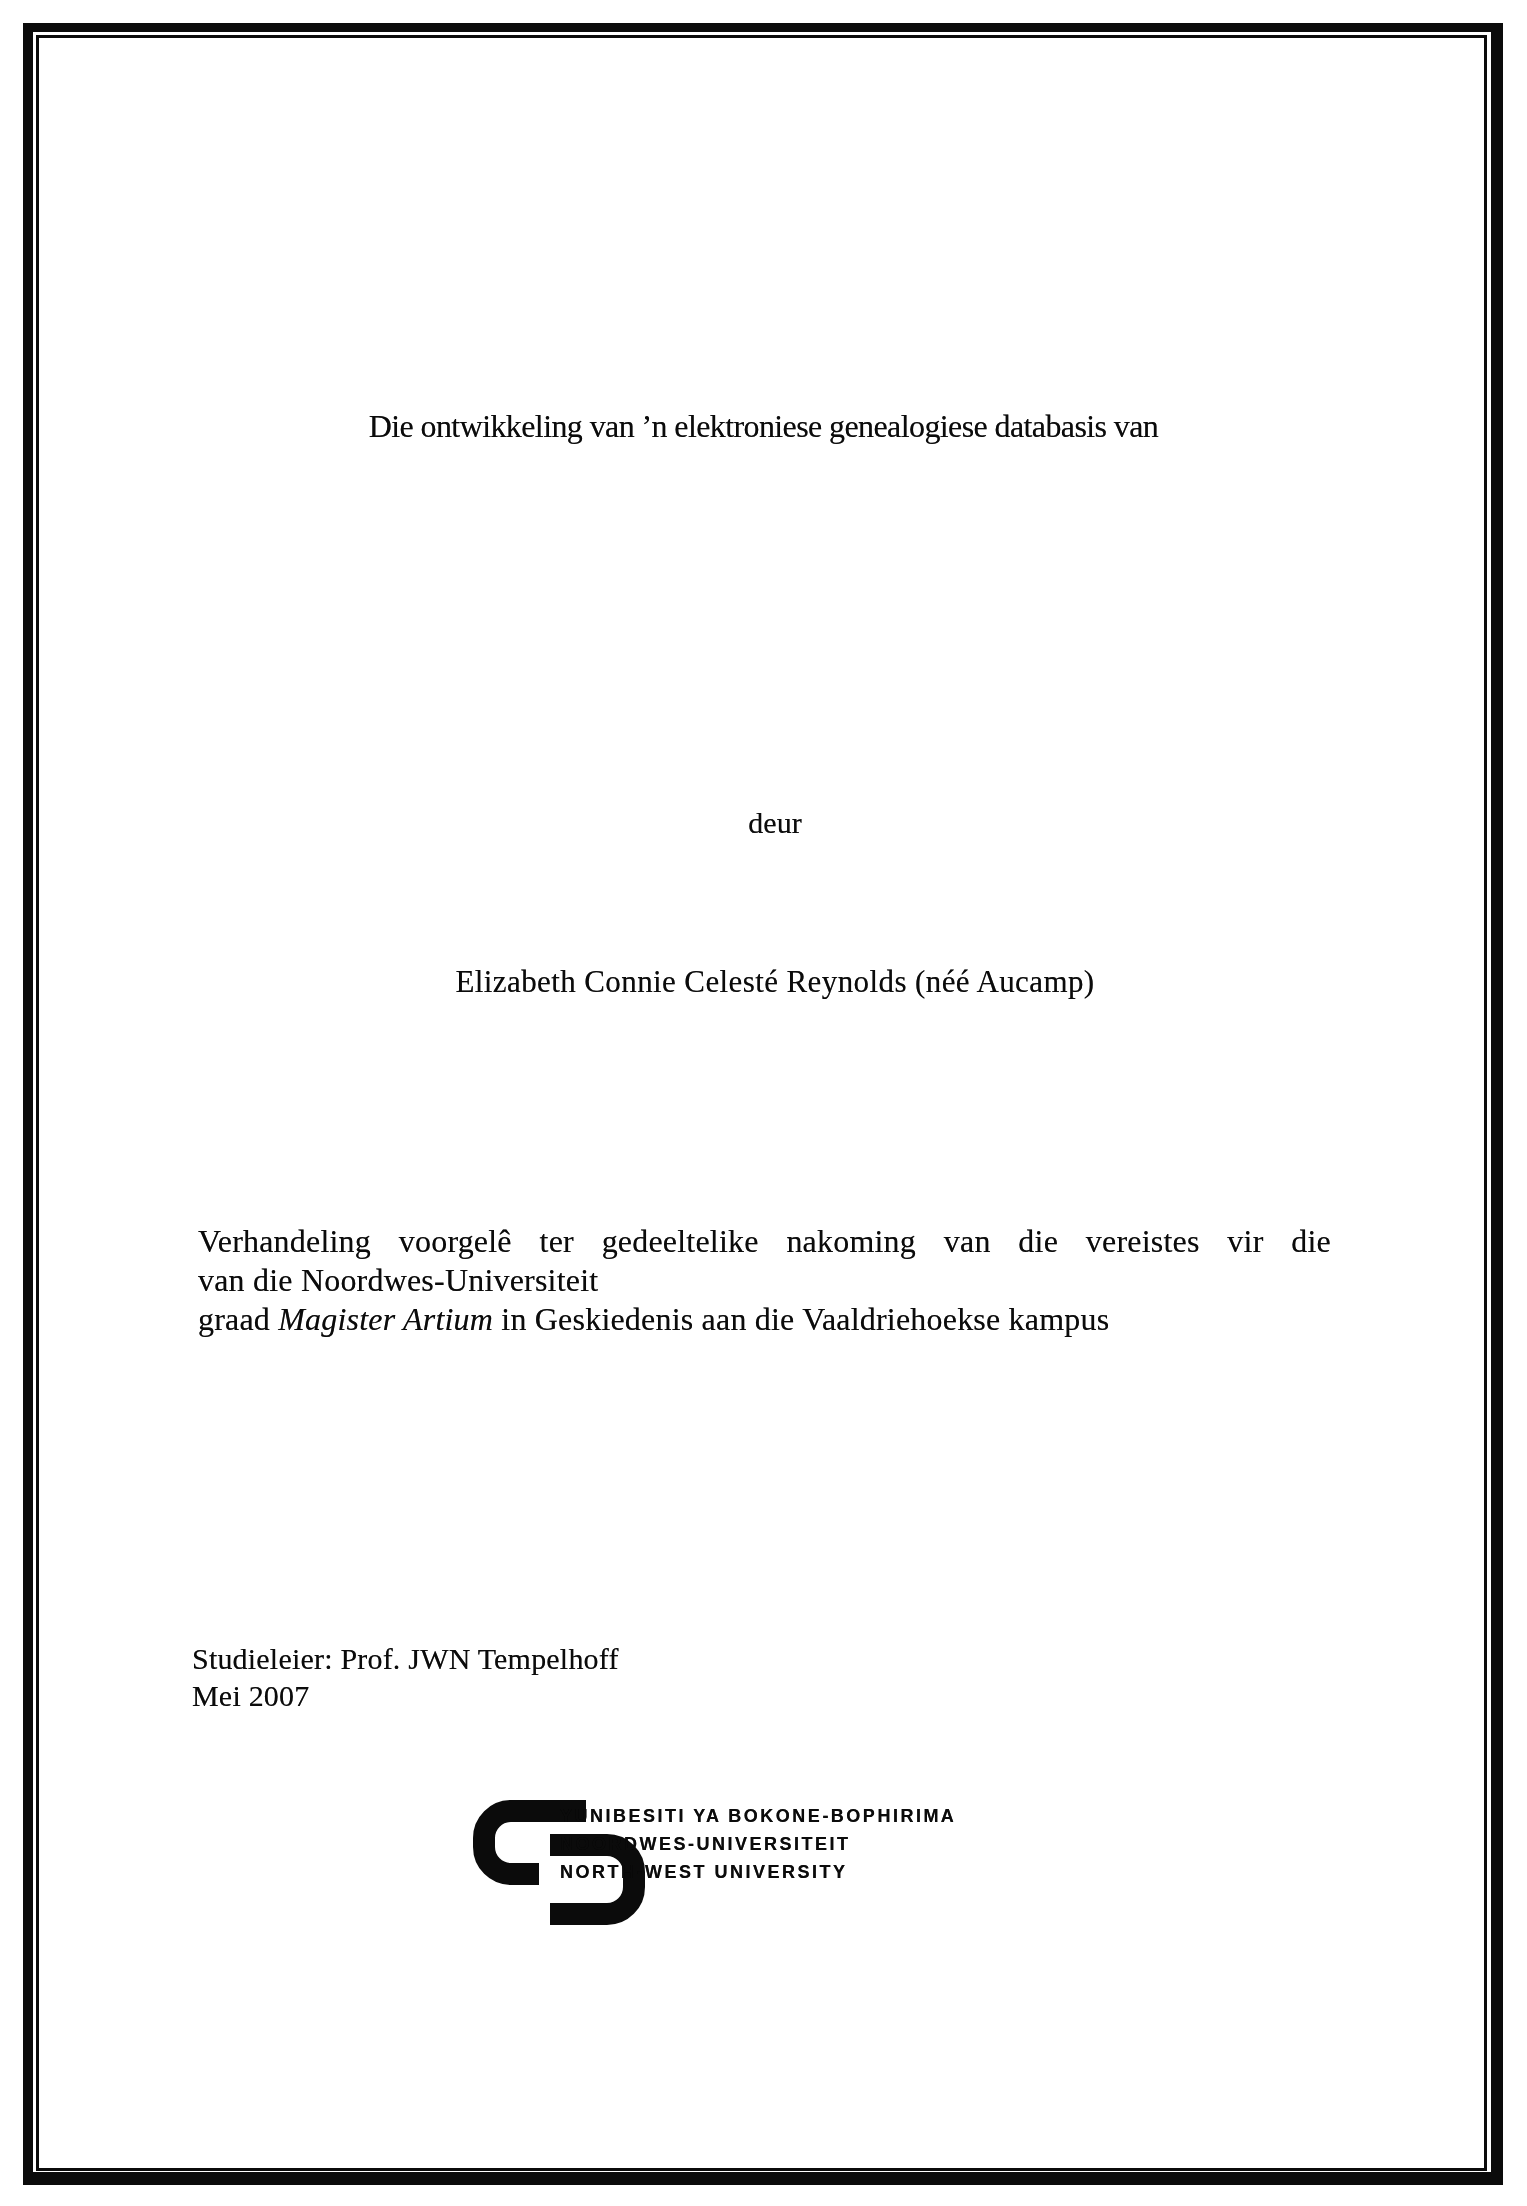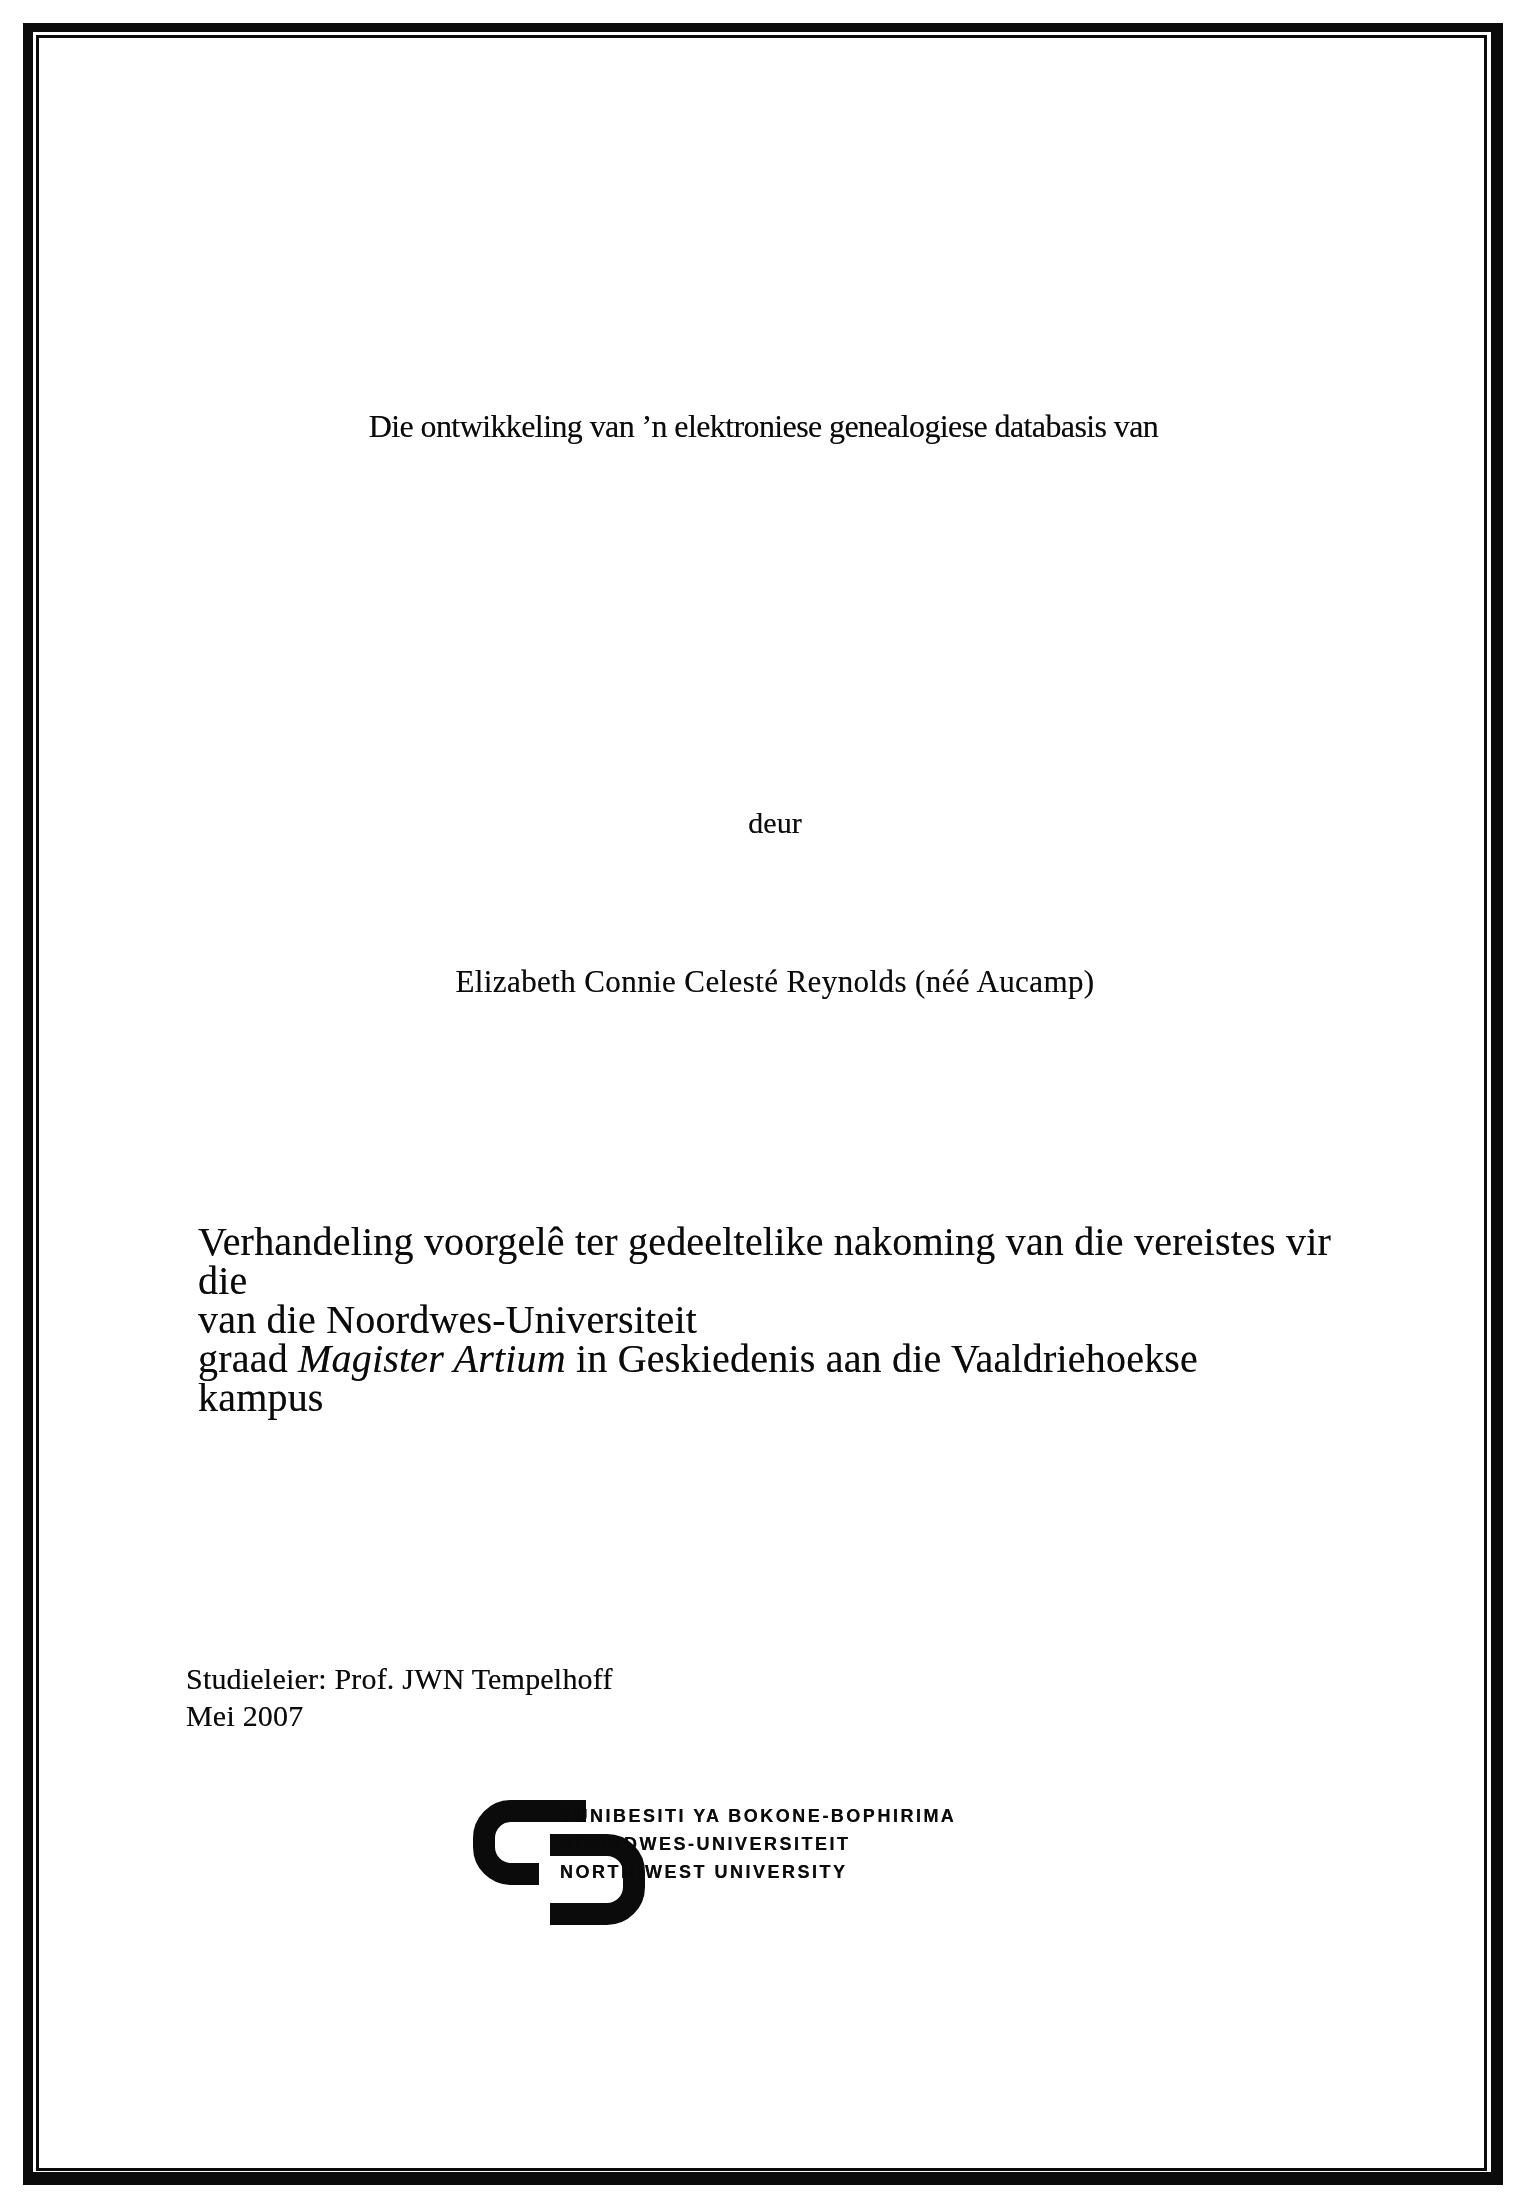--- a/index.html
+++ b/index.html
@@ -51,32 +51,31 @@
   .author {
     left: 80px; top: 966px; width: 1390px;
     text-align: center;
     font-size: 31px;
     line-height: 31px;
     letter-spacing: 0.4px;
   }
 
   .statement {
     left: 198px; top: 1222px; width: 1133px;
-    font-size: 40px;
+    font-size: 32px;
     line-height: 39px;
     letter-spacing: 0.2px;
   }
   .st-justify { text-align: justify; text-align-last: justify; }
 
   .supervisor-block {
-    left: 186px; top: 1640px; width: 900px;
+    left: 192px; top: 1640px; width: 900px;
     font-size: 30px;
     line-height: 37px;
     letter-spacing: 0.2px;
-    margin-top: 20px;
   }
 
   .logo-mark { position: absolute; left: 473px; top: 1800px; width: 172px; height: 126px; }
   .logo-mark path { stroke: var(--ink, #0b0b0b); fill: none; stroke-width: 22; }
 
   .logo-text {
     left: 560px; top: 1802px; width: 495px;
     font-family: "Liberation Sans", "DejaVu Sans", sans-serif;
     font-weight: bold;
     font-size: 18px;

